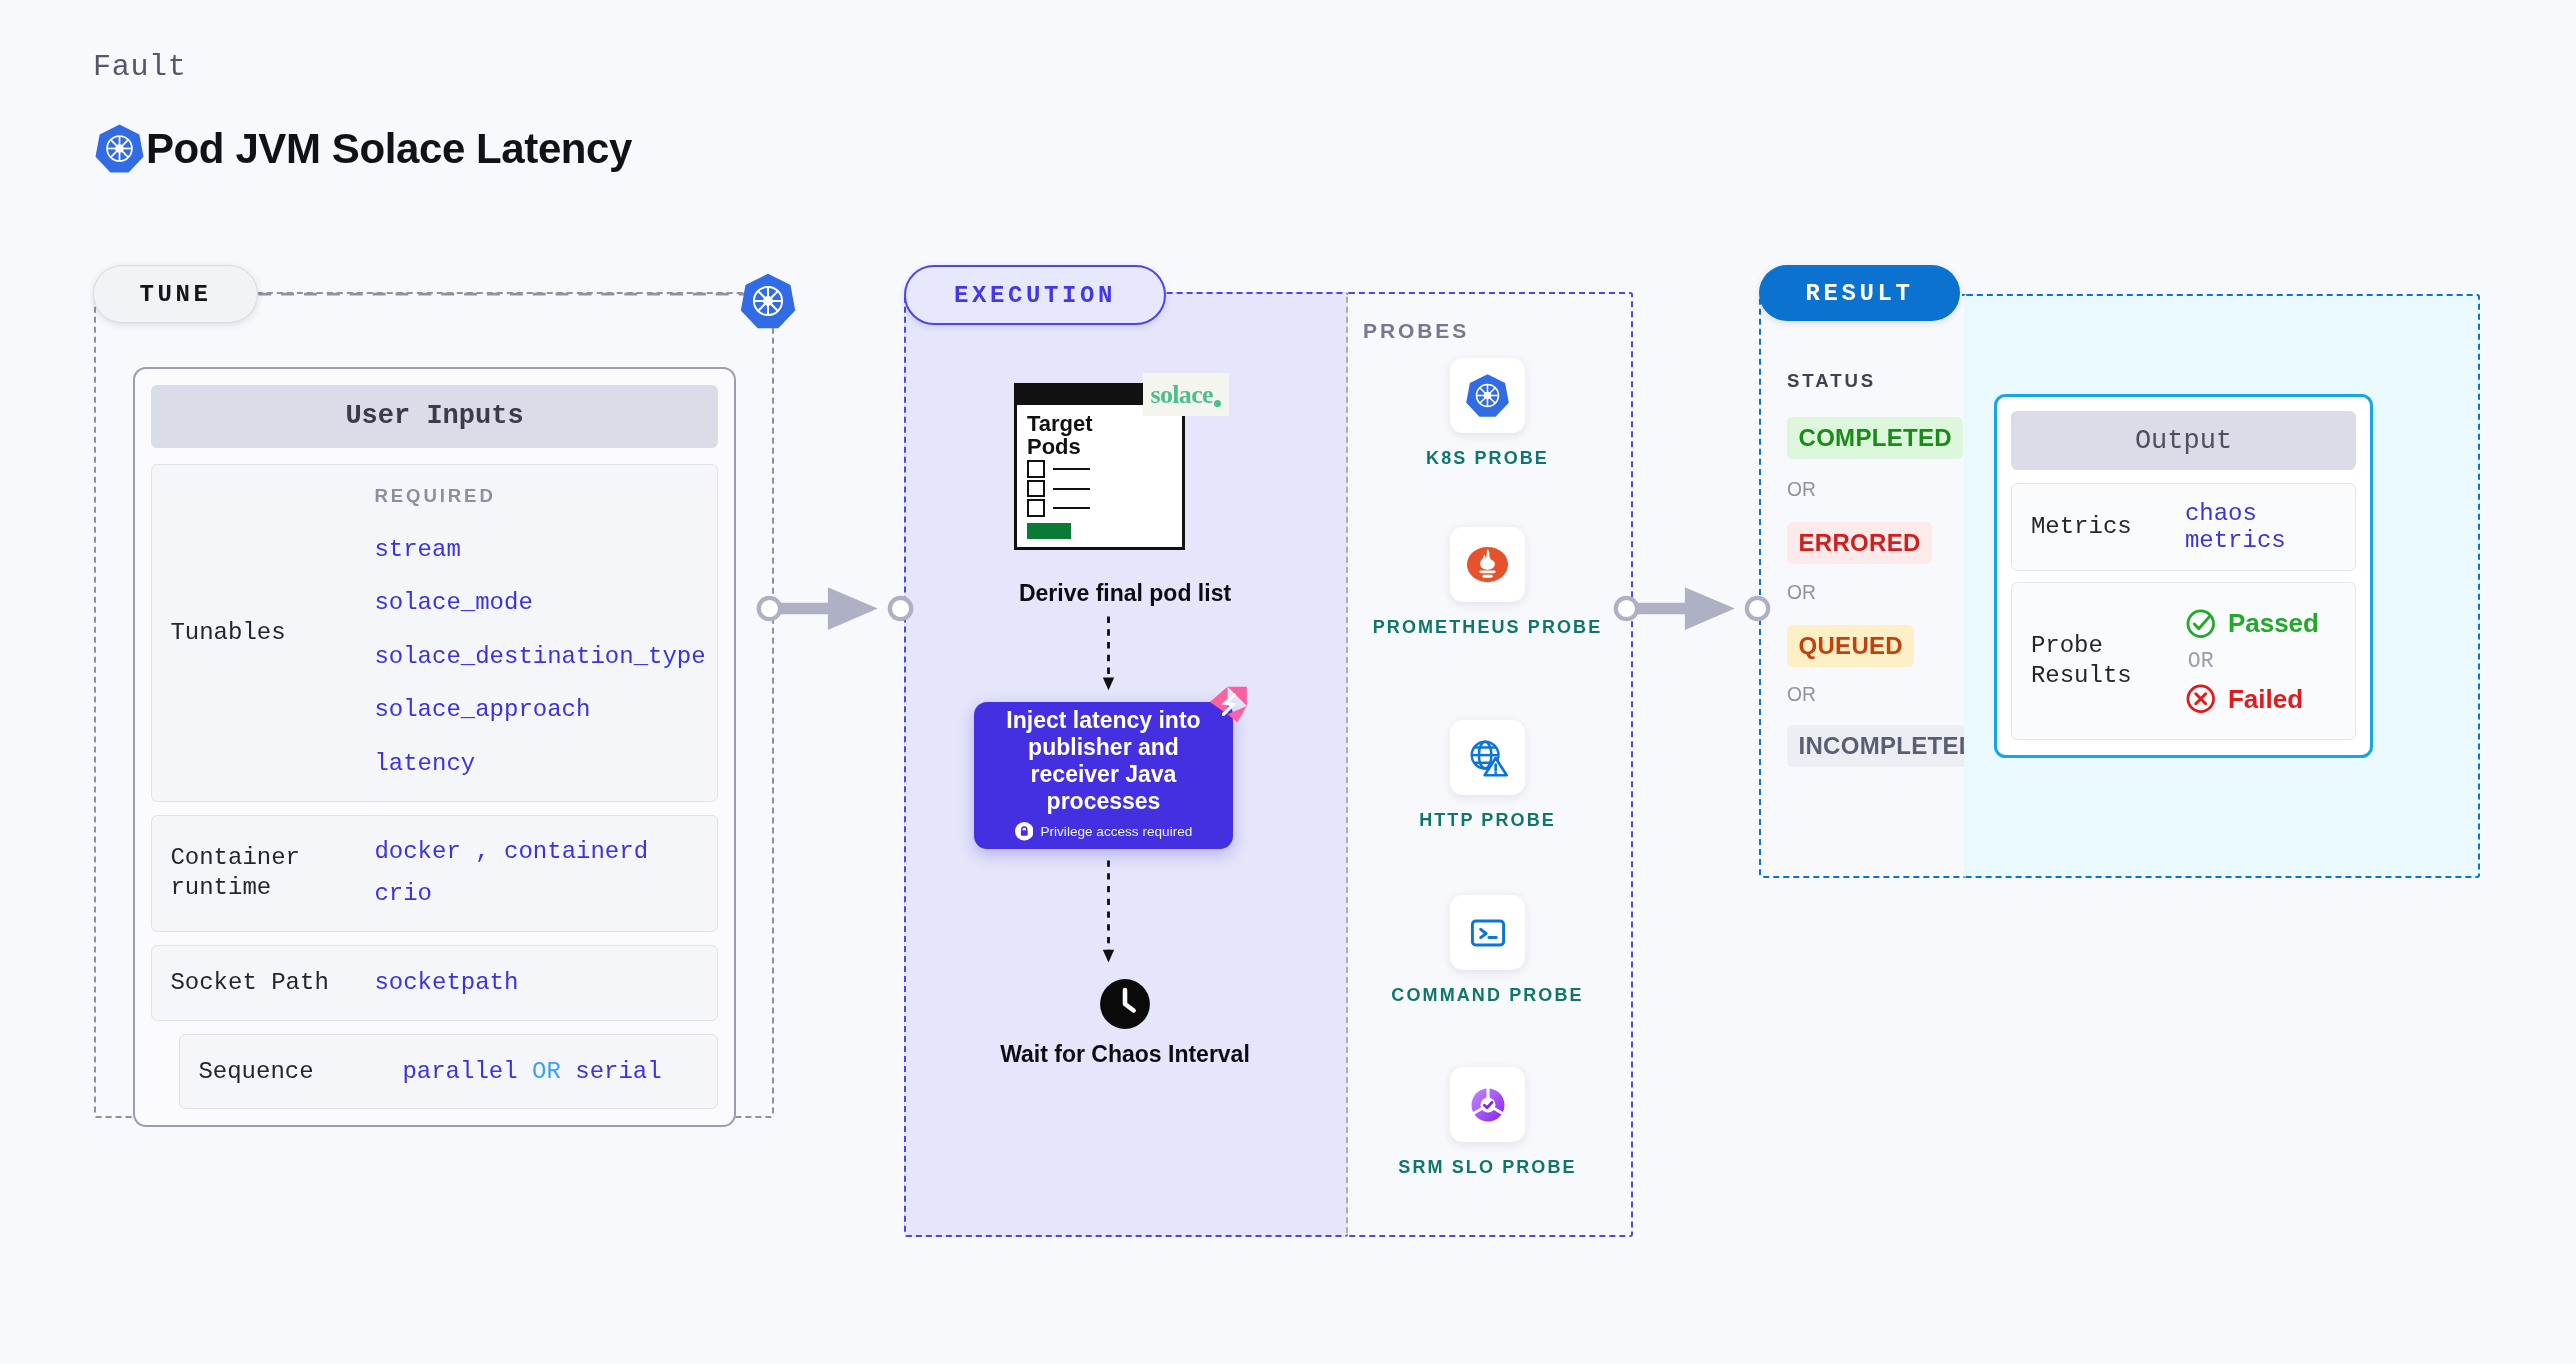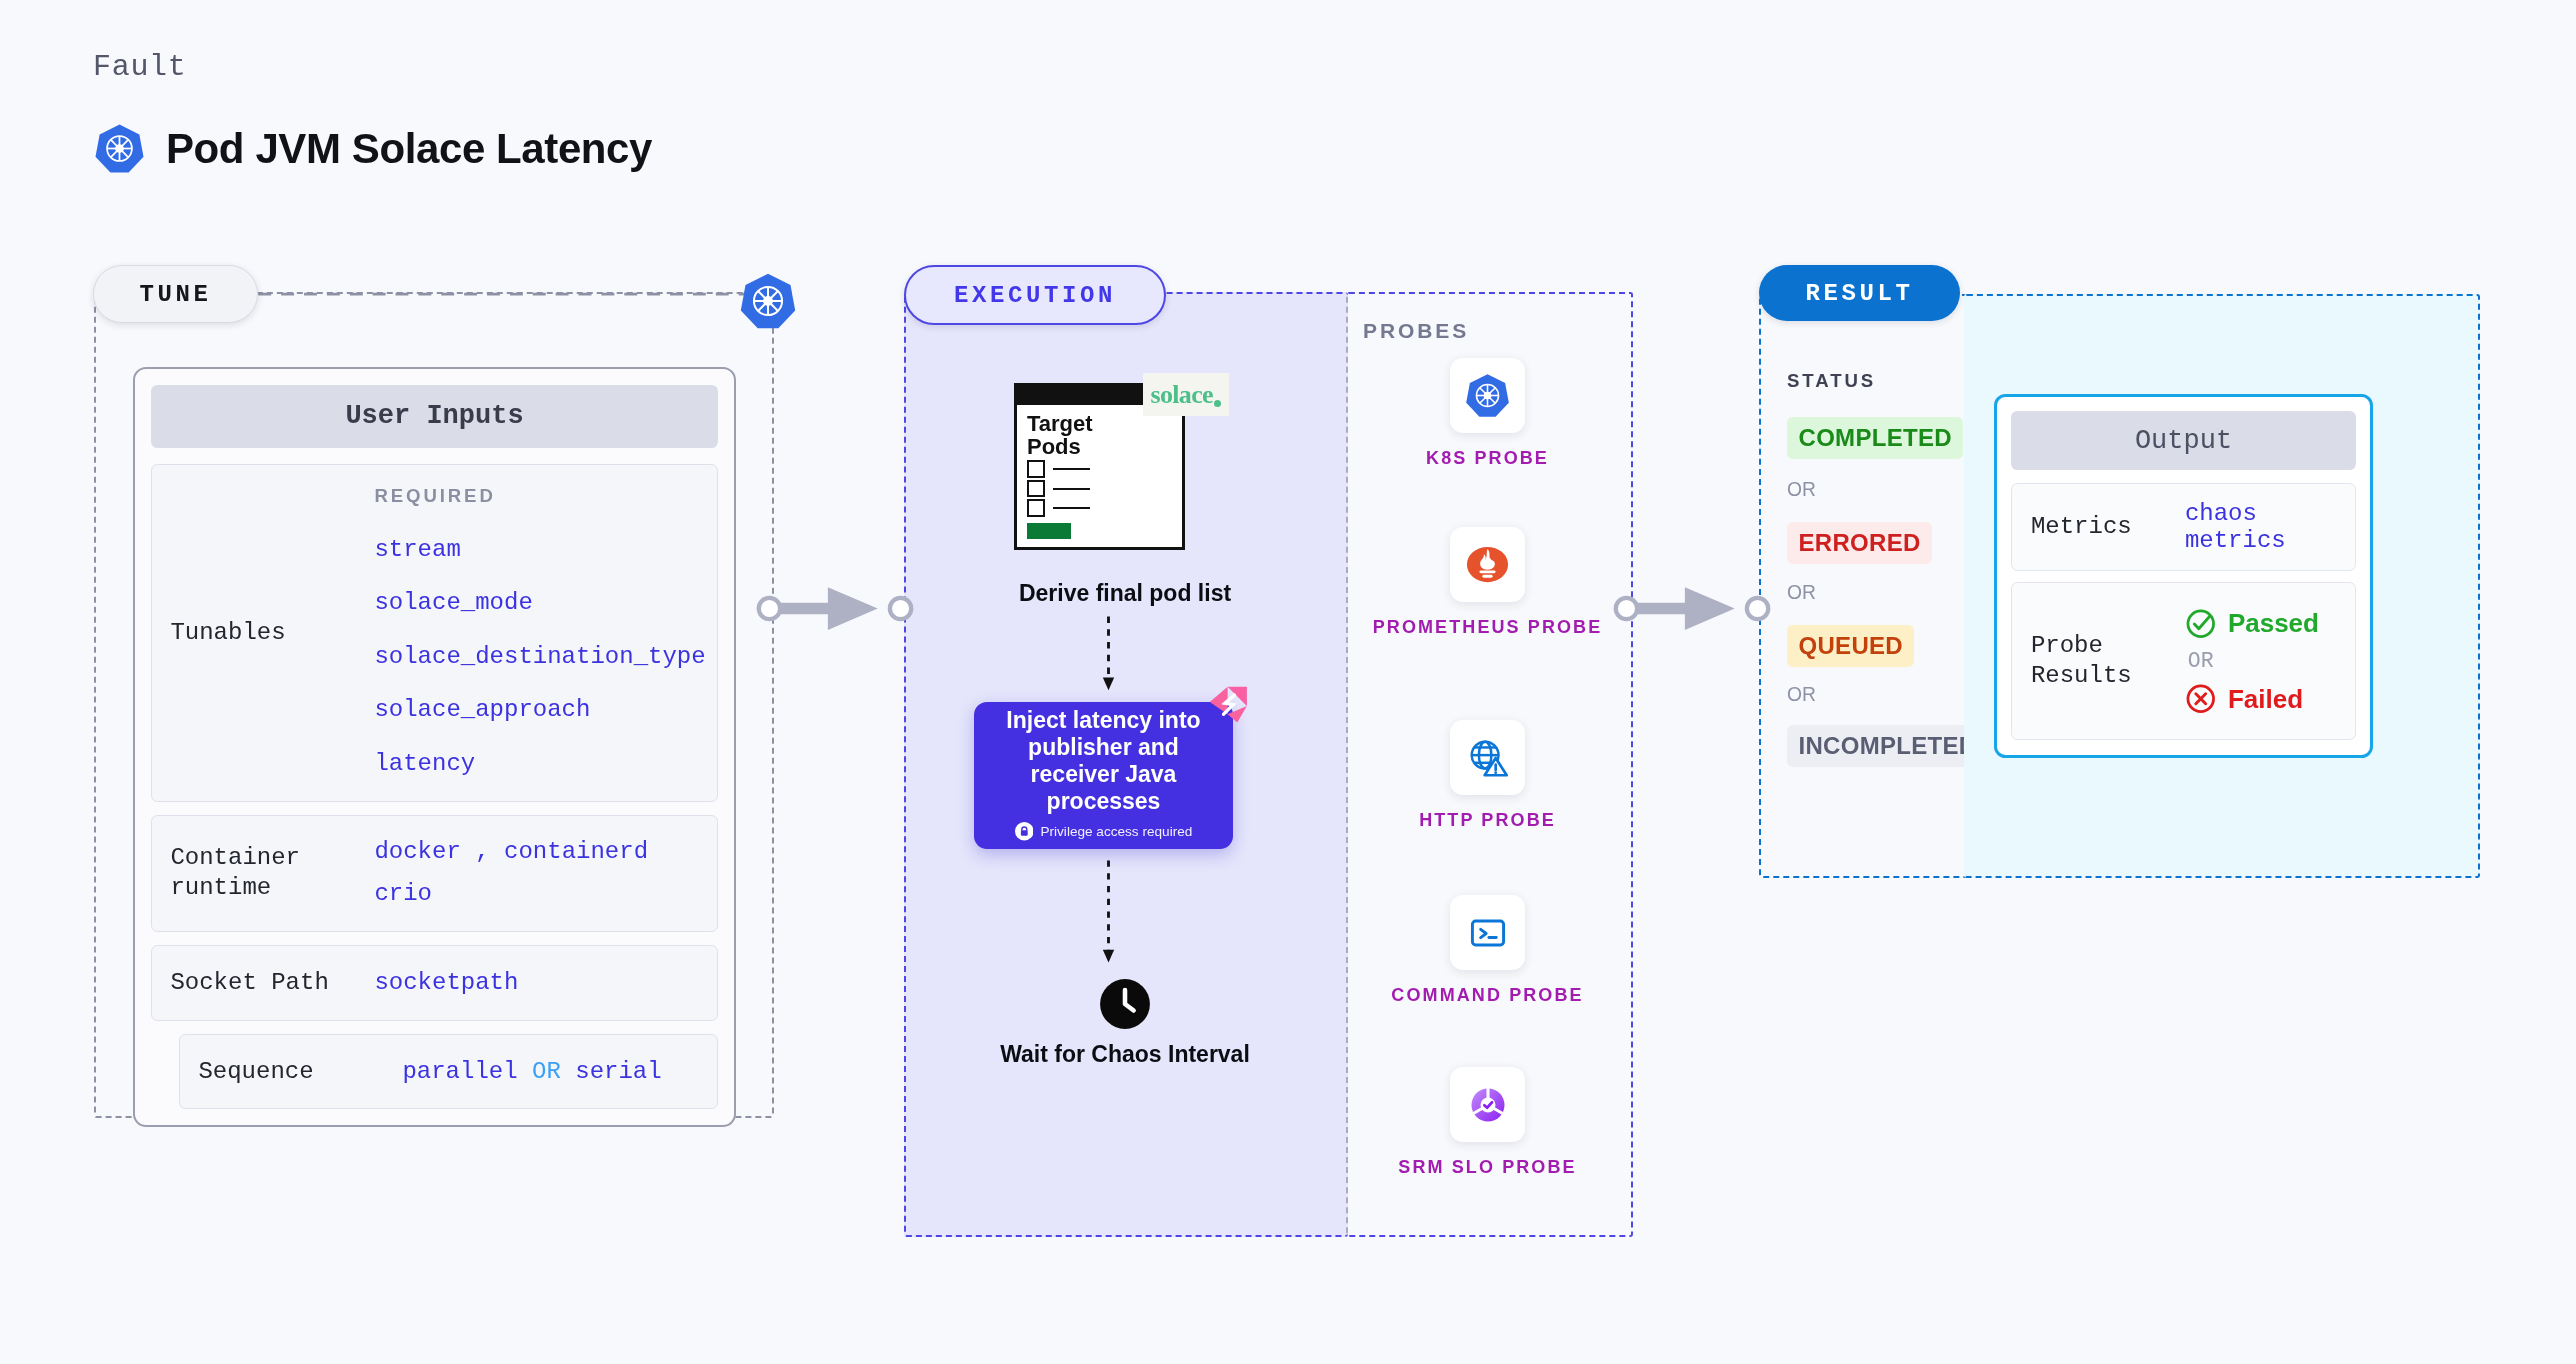--- a/index.html
+++ b/index.html
@@ -12,21 +12,21 @@
   .stage { position: relative; width: 2576px; height: 1365px; }
 
   
   #fault-label {
     position: absolute; left: 93px; top: 50px;
     font-family: "Liberation Mono", monospace;
     font-size: 30px; color: #545669; letter-spacing: 0.7px;
   }
   #fault-title-row {
     position: absolute; left: 93px; top: 122px;
-    display: flex; align-items: center; gap: 20px;
+    display: flex; align-items: center; 
   }
   #fault-title-row .title-text {
     font-size: 42px; font-weight: bold; color: #111218; letter-spacing: -0.4px;
   }
   .k8s-badge { width: 53px; height: 53px; display:block; }
 
   
   .stage-pill {
     position: absolute; z-index: 6;
     display: flex; align-items: center; justify-content: center;
@@ -187,21 +187,21 @@
   }
   .probe-item { position: absolute; width: 283px; text-align: center; }
   .probe-tile {
     width: 75px; height: 75px; margin: 0 auto;
     background: #ffffff; border-radius: 13px;
     box-shadow: 0 2.9px 10px rgba(30,40,80,.10);
     display: flex; align-items: center; justify-content: center;
   }
   .probe-caption {
     margin-top: 13px; font-size: 18px; letter-spacing: 2.1px;
-    color: #a21caf; font-weight: bold; line-height: 1.35;
+    color: #0f766e; font-weight: bold; line-height: 1.35;
   }
 
   
   #status-title {
     position: absolute; left: 1787px; top: 370px;
     font-size: 18.6px; letter-spacing: 2.9px; color: #3f4253; font-weight: bold;
   }
   .status-chip {
     position: absolute; left: 1787px;
     border-radius: 5.7px; padding: 7.2px 11.5px;

